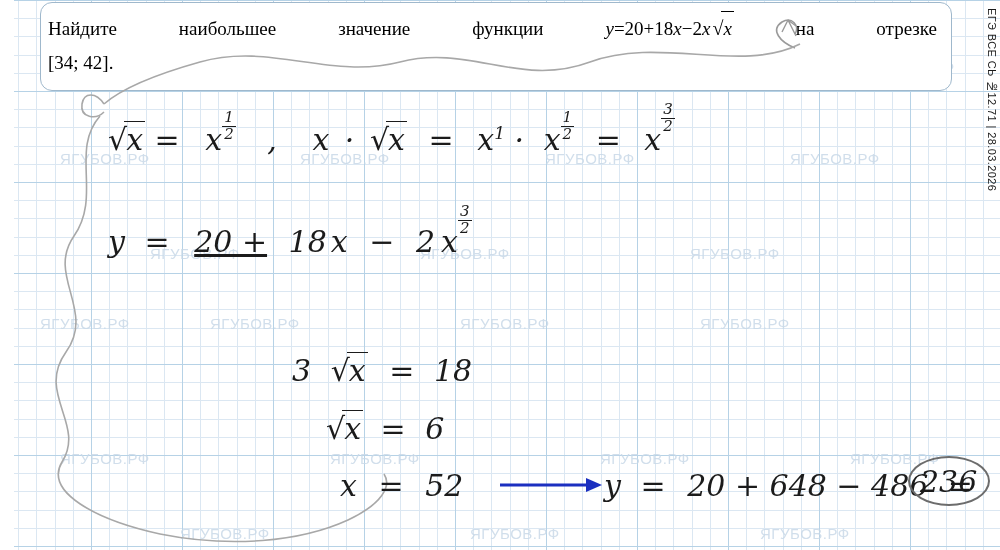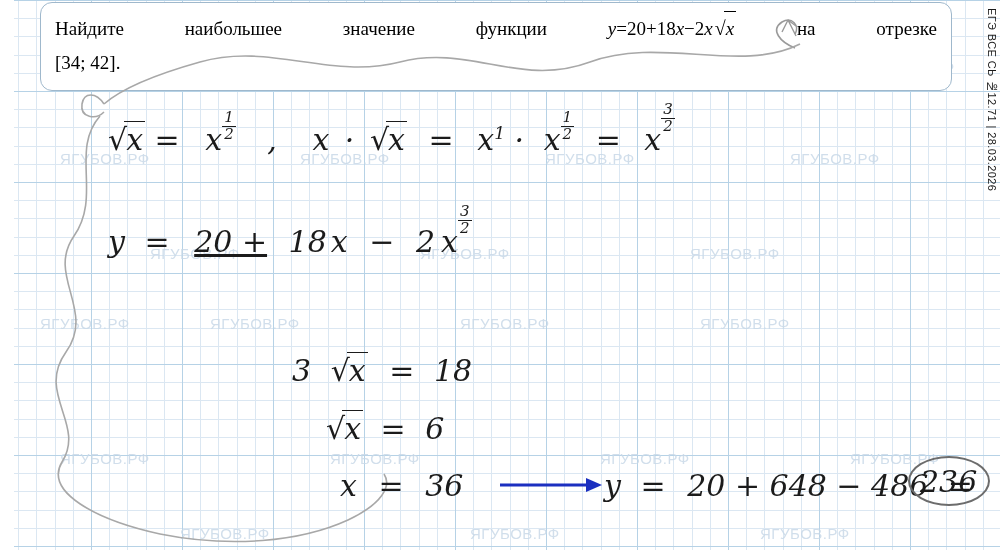--- a/index.html
+++ b/index.html
@@ -64,21 +64,21 @@
   .statement {
     position: absolute;
     left: 40px;
     top: 2px;
     width: 912px;
     min-height: 72px;
     background: #ffffff;
     border: 1.5px solid #9fb8cc;
     border-radius: 12px;
     box-sizing: border-box;
-    padding: 8px 14px 10px 14px;
+    padding: 8px 14px 10px 7px;
     font-size: 19px;
     line-height: 34px;
     color: #000000;
   }
   .statement .line1 {
     display: block;
     text-align: justify;
     text-align-last: justify;
     white-space: nowrap;
   }
@@ -227,21 +227,21 @@
 
     <div class="hw hw-big" style="left:326px; top:410px;">
       <span class="hsqrt"><span class="sign">√</span><span class="under">x</span></span>
       <span style="margin-left:8px;">=</span>
       <span style="margin-left:10px;">6</span>
     </div>
 
     <div class="hw hw-big" style="left:340px; top:468px;">
       <span>x</span>
       <span style="margin-left:12px;">=</span>
-      <span style="margin-left:12px;">36</span>
+      <span style="margin-left:12px;">52</span>
     </div>
 
     <svg class="arrow-svg" style="left:498px; top:470px;" width="110" height="30">
       <line x1="2" y1="15" x2="92" y2="15" stroke="#1b2fc0" stroke-width="3"></line>
       <polygon points="104,15 88,8 88,22" fill="#1b2fc0"></polygon>
     </svg>
 
     <div class="hw hw-big" style="left:604px; top:468px;">
       <span>y</span>
       <span style="margin-left:10px;">=</span>

